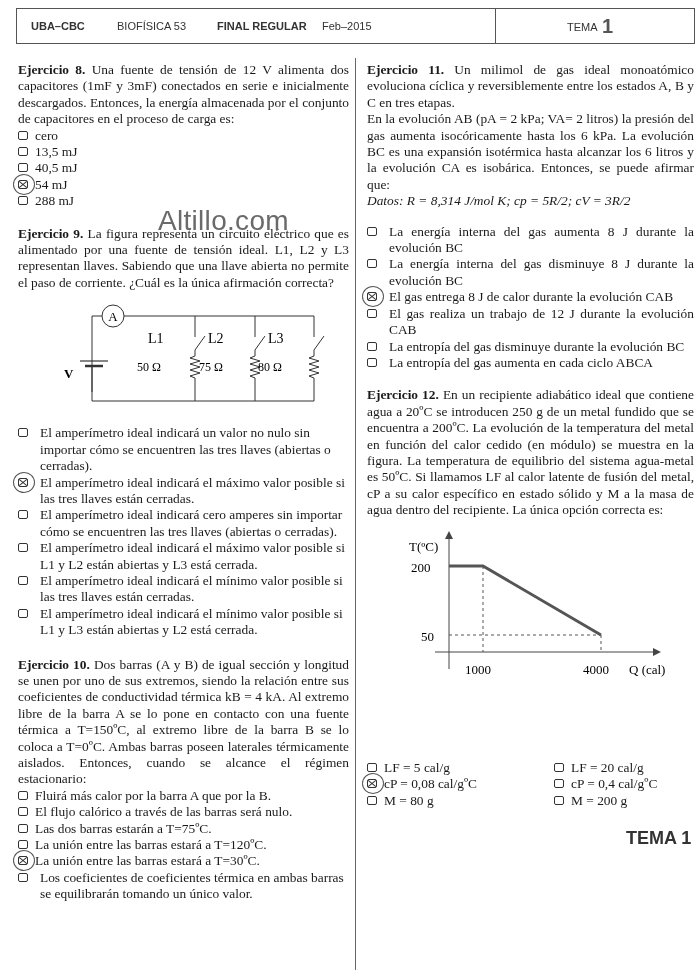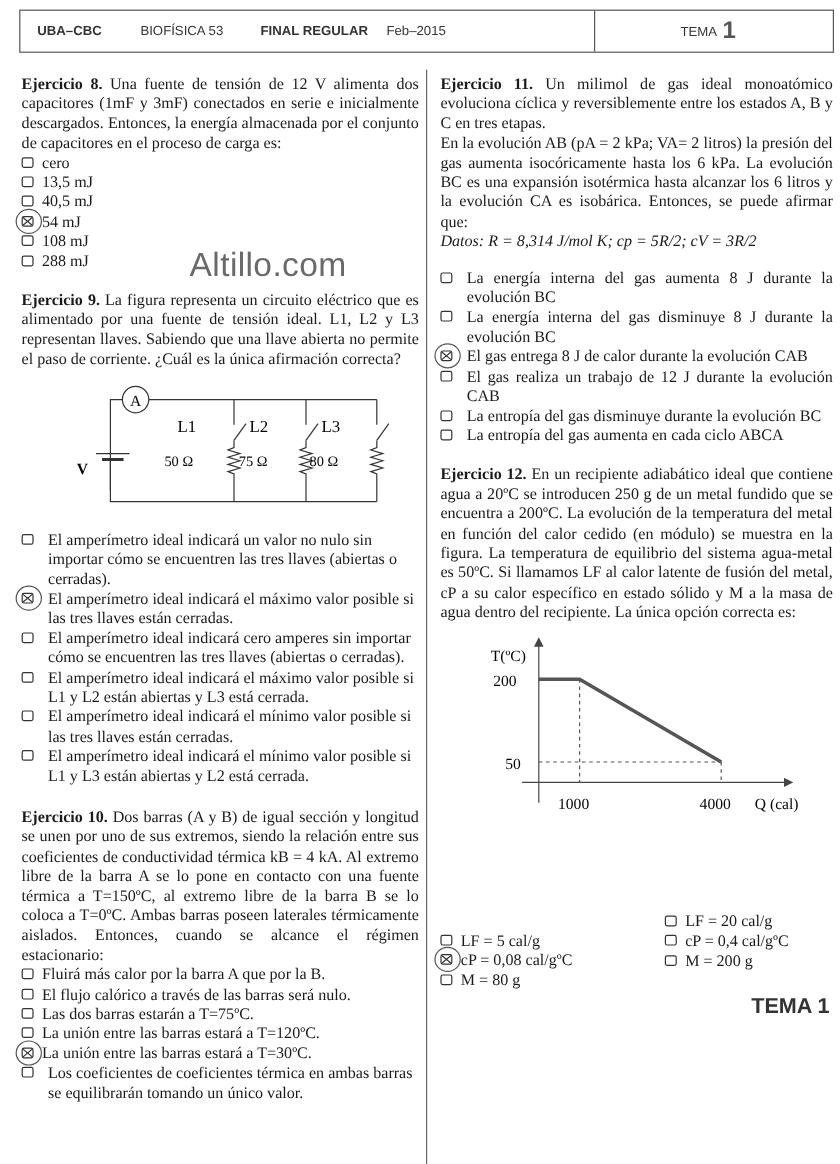--- a/index.html
+++ b/index.html
@@ -25,21 +25,21 @@
   .box.checked::before { transform:rotate(40deg); }
   .box.checked::after { transform:rotate(-40deg); }
   .circle { position:absolute; left:-5px; top:-3px; width:20px; height:19px; border:1px solid #555; border-radius:50%; }
   .watermark { position:absolute; left:158px; top:205px; font-family:"Liberation Sans","DejaVu Sans",sans-serif;
                font-size:28px; color:#6a6a6a; letter-spacing:0.3px; }
   .italic { font-style:italic; }
   .tema-foot { position:absolute; left:626px; top:828px; font-family:"Liberation Sans","DejaVu Sans",sans-serif;
                font-size:18px; font-weight:bold; color:#333; }
   svg text { font-family:"Liberation Serif","DejaVu Serif",serif; }
   .grid2 { position:absolute; left:367px; top:760px; width:330px; font-size:13.4px; line-height:16.4px; }
-  .grid2 .c1 { position:absolute; left:0; top:16px; width:170px; }
+  .grid2 .c1 { position:absolute; left:0; top:0; width:170px; }
   .grid2 .c2 { position:absolute; left:187px; top:0; width:150px; }
 </style>
 </head>
 <body>
 
 <div class="header">
   <div class="left">
     <span class="item bold" style="left:14px">UBA–CBC</span>
     <span class="item" style="left:100px">BIOFÍSICA 53</span>
     <span class="item bold" style="left:200px">FINAL REGULAR</span>
@@ -54,21 +54,20 @@
 <div class="col-divider"></div>
 
 <div class="col left" style="top:62px">
 
   <div>
     <div class="just"><span class="ex-title">Ejercicio 8.</span><span> Una fuente de tensión de 12 V alimenta dos capacitores (1mF y 3mF) conectados en serie e inicialmente descargados. Entonces, la energía almacenada por el conjunto de capacitores en el proceso de carga es:</span></div>
     <div class="opt"><span class="box"></span><span>cero</span></div>
     <div class="opt"><span class="box"></span><span>13,5 mJ</span></div>
     <div class="opt"><span class="box"></span><span>40,5 mJ</span></div>
     <div class="opt"><span class="box checked"></span><span class="circle"></span><span>54 mJ</span></div>
-    <div class="opt"><span class="box"></span><span>108 mJ</span></div>
     <div class="opt"><span class="box"></span><span>288 mJ</span></div>
   </div>
 
   <div style="margin-top:16px">
     <div class="just"><span class="ex-title">Ejercicio 9.</span><span> La figura representa un circuito eléctrico que es alimentado por una fuente de tensión ideal. L1, L2 y L3 representan llaves. Sabiendo que una llave abierta no permite el paso de corriente. ¿Cuál es la única afirmación correcta?</span></div>
 
     <svg width="330" height="118" viewBox="0 0 330 118" style="display:block;margin-top:2px">
       <g stroke="#333" stroke-width="1" fill="none">
 
         <path d="M74 99 V23 H84"></path>

